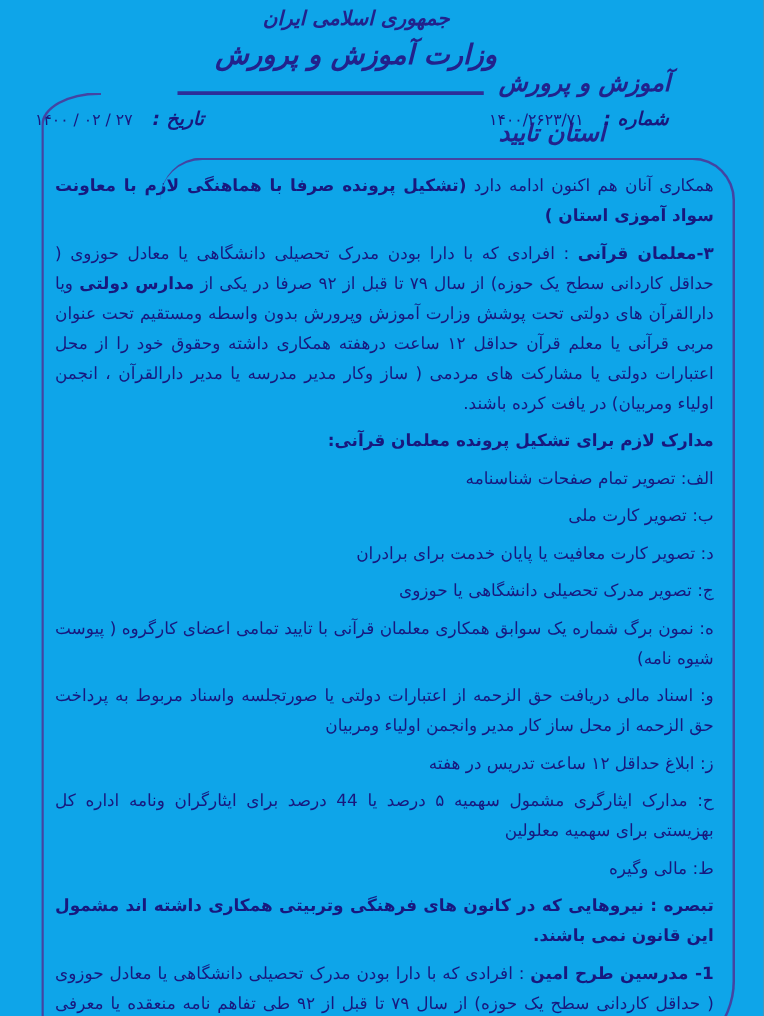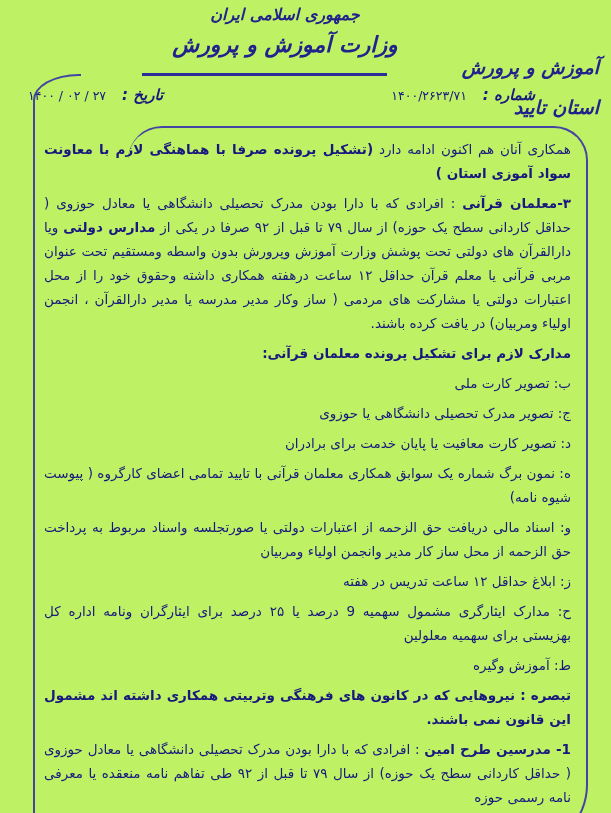--- a/index.html
+++ b/index.html
@@ -1,39 +1,39 @@
 <!DOCTYPE html>
 <html lang="fa" dir="rtl"><head>
 <meta charset="utf-8">
 <style>
   html,body{margin:0;padding:0;background:#888;}
   .page{
     position:relative;
     width:611px;height:813px;
     margin:0 auto;
-    background:#bef264;
+    background:#0ea5e9;
     overflow:hidden;
     direction:rtl;
     font-family:"DejaVu Sans",sans-serif;
     color:#18187e;
   }
   
   .hdr-center{
     position:absolute;top:5px;left:65px;width:440px;
     text-align:center;color:#22228c;font-weight:bold;font-style:italic;
   }
   .hdr-country{font-size:16px;letter-spacing:1px;}
   .hdr-ministry{font-size:22px;margin-top:8px;letter-spacing:1px;}
   .hdr-underline{
     position:absolute;top:73px;left:142px;width:245px;height:3px;
     background:#2d2d99;
   }
   .hdr-right{
     position:absolute;top:48px;right:12px;width:200px;
-    text-align:right;color:#22228c;font-weight:bold;font-style:italic;
+    text-align:left;color:#22228c;font-weight:bold;font-style:italic;
     font-size:19px;line-height:2.1;
   }
   .meta{position:absolute;top:86px;font-size:12.5px;white-space:nowrap;}
   .meta .lbl{font-weight:bold;font-style:italic;font-size:15px;margin-top:24px;}
   .meta .val{margin-right:16px;}
   .meta-number{right:76px;}
   .meta-date{left:28px;}
   
   .frame-left{
     position:absolute;left:33px;top:74px;bottom:-8px;width:46px;
@@ -81,25 +81,26 @@
     <span class="lbl">تاریخ :</span><span class="val">۲۷ / ۰۲ / ۱۴۰۰</span>
   </div>
 
   <div class="frame-left"></div>
   <div class="frame-body"></div>
 
   <div class="doc-body">
       <div class="blk p"><span>همکاری آنان هم اکنون ادامه دارد </span><span class="b">(تشکیل پرونده صرفا با هماهنگی لازم با معاونت سواد آموزی استان )</span></div>
       <div class="blk p"><span class="b">۳-معلمان قرآنی</span><span> : افرادی که با دارا بودن مدرک تحصیلی دانشگاهی یا معادل حوزوی ( حداقل کاردانی سطح یک حوزه) از سال ۷۹ تا قبل از ۹۲ صرفا در یکی از </span><span class="b">مدارس دولتی</span><span> ویا دارالقرآن های دولتی تحت پوشش وزارت آموزش وپرورش بدون واسطه ومستقیم تحت عنوان مربی قرآنی یا معلم قرآن حداقل ۱۲ ساعت درهفته همکاری داشته وحقوق خود را از محل اعتبارات دولتی یا مشارکت های مردمی ( ساز وکار مدیر مدرسه یا مدیر دارالقرآن ، انجمن اولیاء ومربیان) در یافت کرده باشند.</span></div>
       <div class="blk heading"><span class="b">مدارک لازم برای تشکیل پرونده معلمان قرآنی:</span></div>
+      <div class="blk item"><span>الف: تصویر تمام صفحات شناسنامه</span></div>
       <div class="blk item"><span>ب: تصویر کارت ملی</span></div>
+      <div class="blk item"><span>د: تصویر کارت معافیت یا پایان خدمت برای برادران</span></div>
       <div class="blk item"><span>ج: تصویر مدرک تحصیلی دانشگاهی یا حوزوی</span></div>
-      <div class="blk item"><span>د: تصویر کارت معافیت یا پایان خدمت برای برادران</span></div>
       <div class="blk item"><span>ه: نمون برگ شماره یک سوابق همکاری معلمان قرآنی با تایید تمامی اعضای کارگروه ( پیوست شیوه نامه)</span></div>
       <div class="blk item"><span>و: اسناد مالی دریافت حق الزحمه از اعتبارات دولتی یا صورتجلسه واسناد مربوط به پرداخت حق الزحمه از محل ساز کار مدیر وانجمن اولیاء ومربیان</span></div>
       <div class="blk item"><span>ز: ابلاغ حداقل ۱۲ ساعت تدریس در هفته</span></div>
-      <div class="blk item"><span>ح: مدارک ایثارگری مشمول سهمیه 9 درصد یا ۲۵ درصد برای ایثارگران ونامه اداره کل بهزیستی برای سهمیه معلولین</span></div>
-      <div class="blk item"><span>ط: آموزش وگیره</span></div>
+      <div class="blk item"><span>ح: مدارک ایثارگری مشمول سهمیه ۵ درصد یا 44 درصد برای ایثارگران ونامه اداره کل بهزیستی برای سهمیه معلولین</span></div>
+      <div class="blk item"><span>ط: مالی وگیره</span></div>
       <div class="blk note"><span class="b">تبصره : نیروهایی که در کانون های فرهنگی وتربیتی همکاری داشته اند مشمول این قانون نمی باشند.</span></div>
       <div class="blk p"><span class="b">1- مدرسین طرح امین</span><span> : افرادی که با دارا بودن مدرک تحصیلی دانشگاهی یا معادل حوزوی ( حداقل کاردانی سطح یک حوزه) از سال ۷۹ تا قبل از ۹۲ طی تفاهم نامه منعقده یا معرفی نامه رسمی حوزه</span></div>
     </div>
 
 </div>
 
 </body></html>

